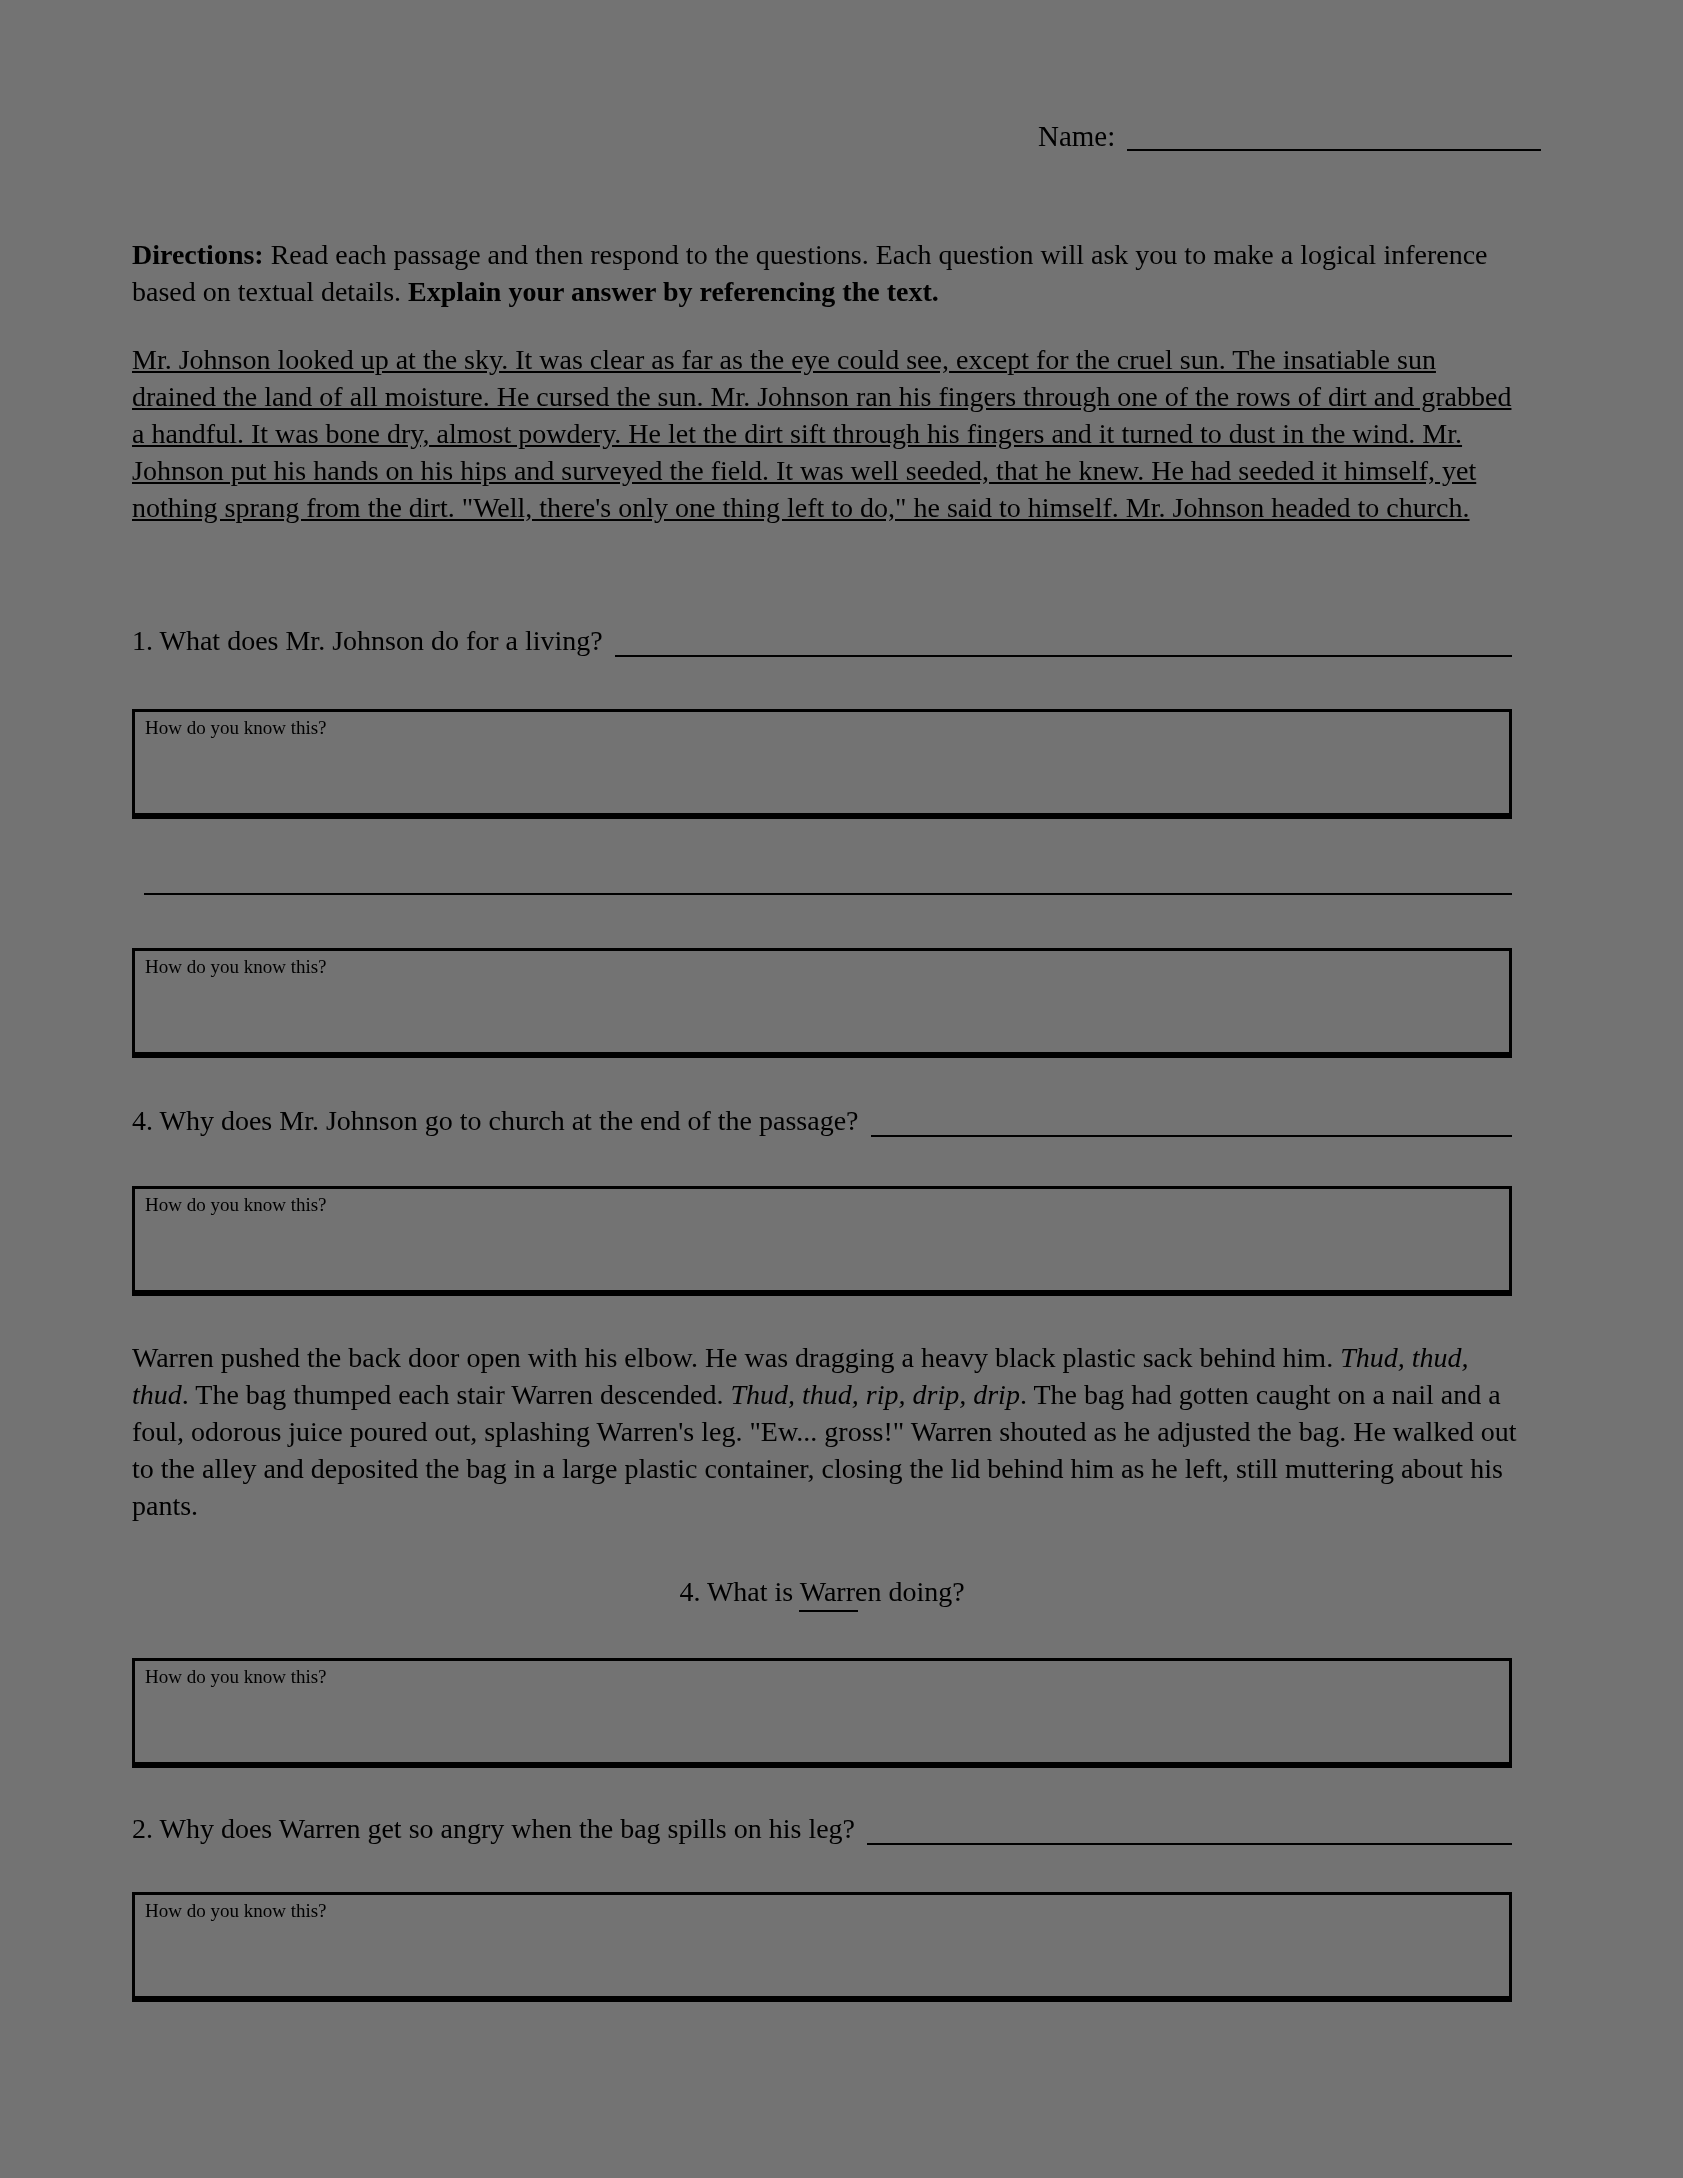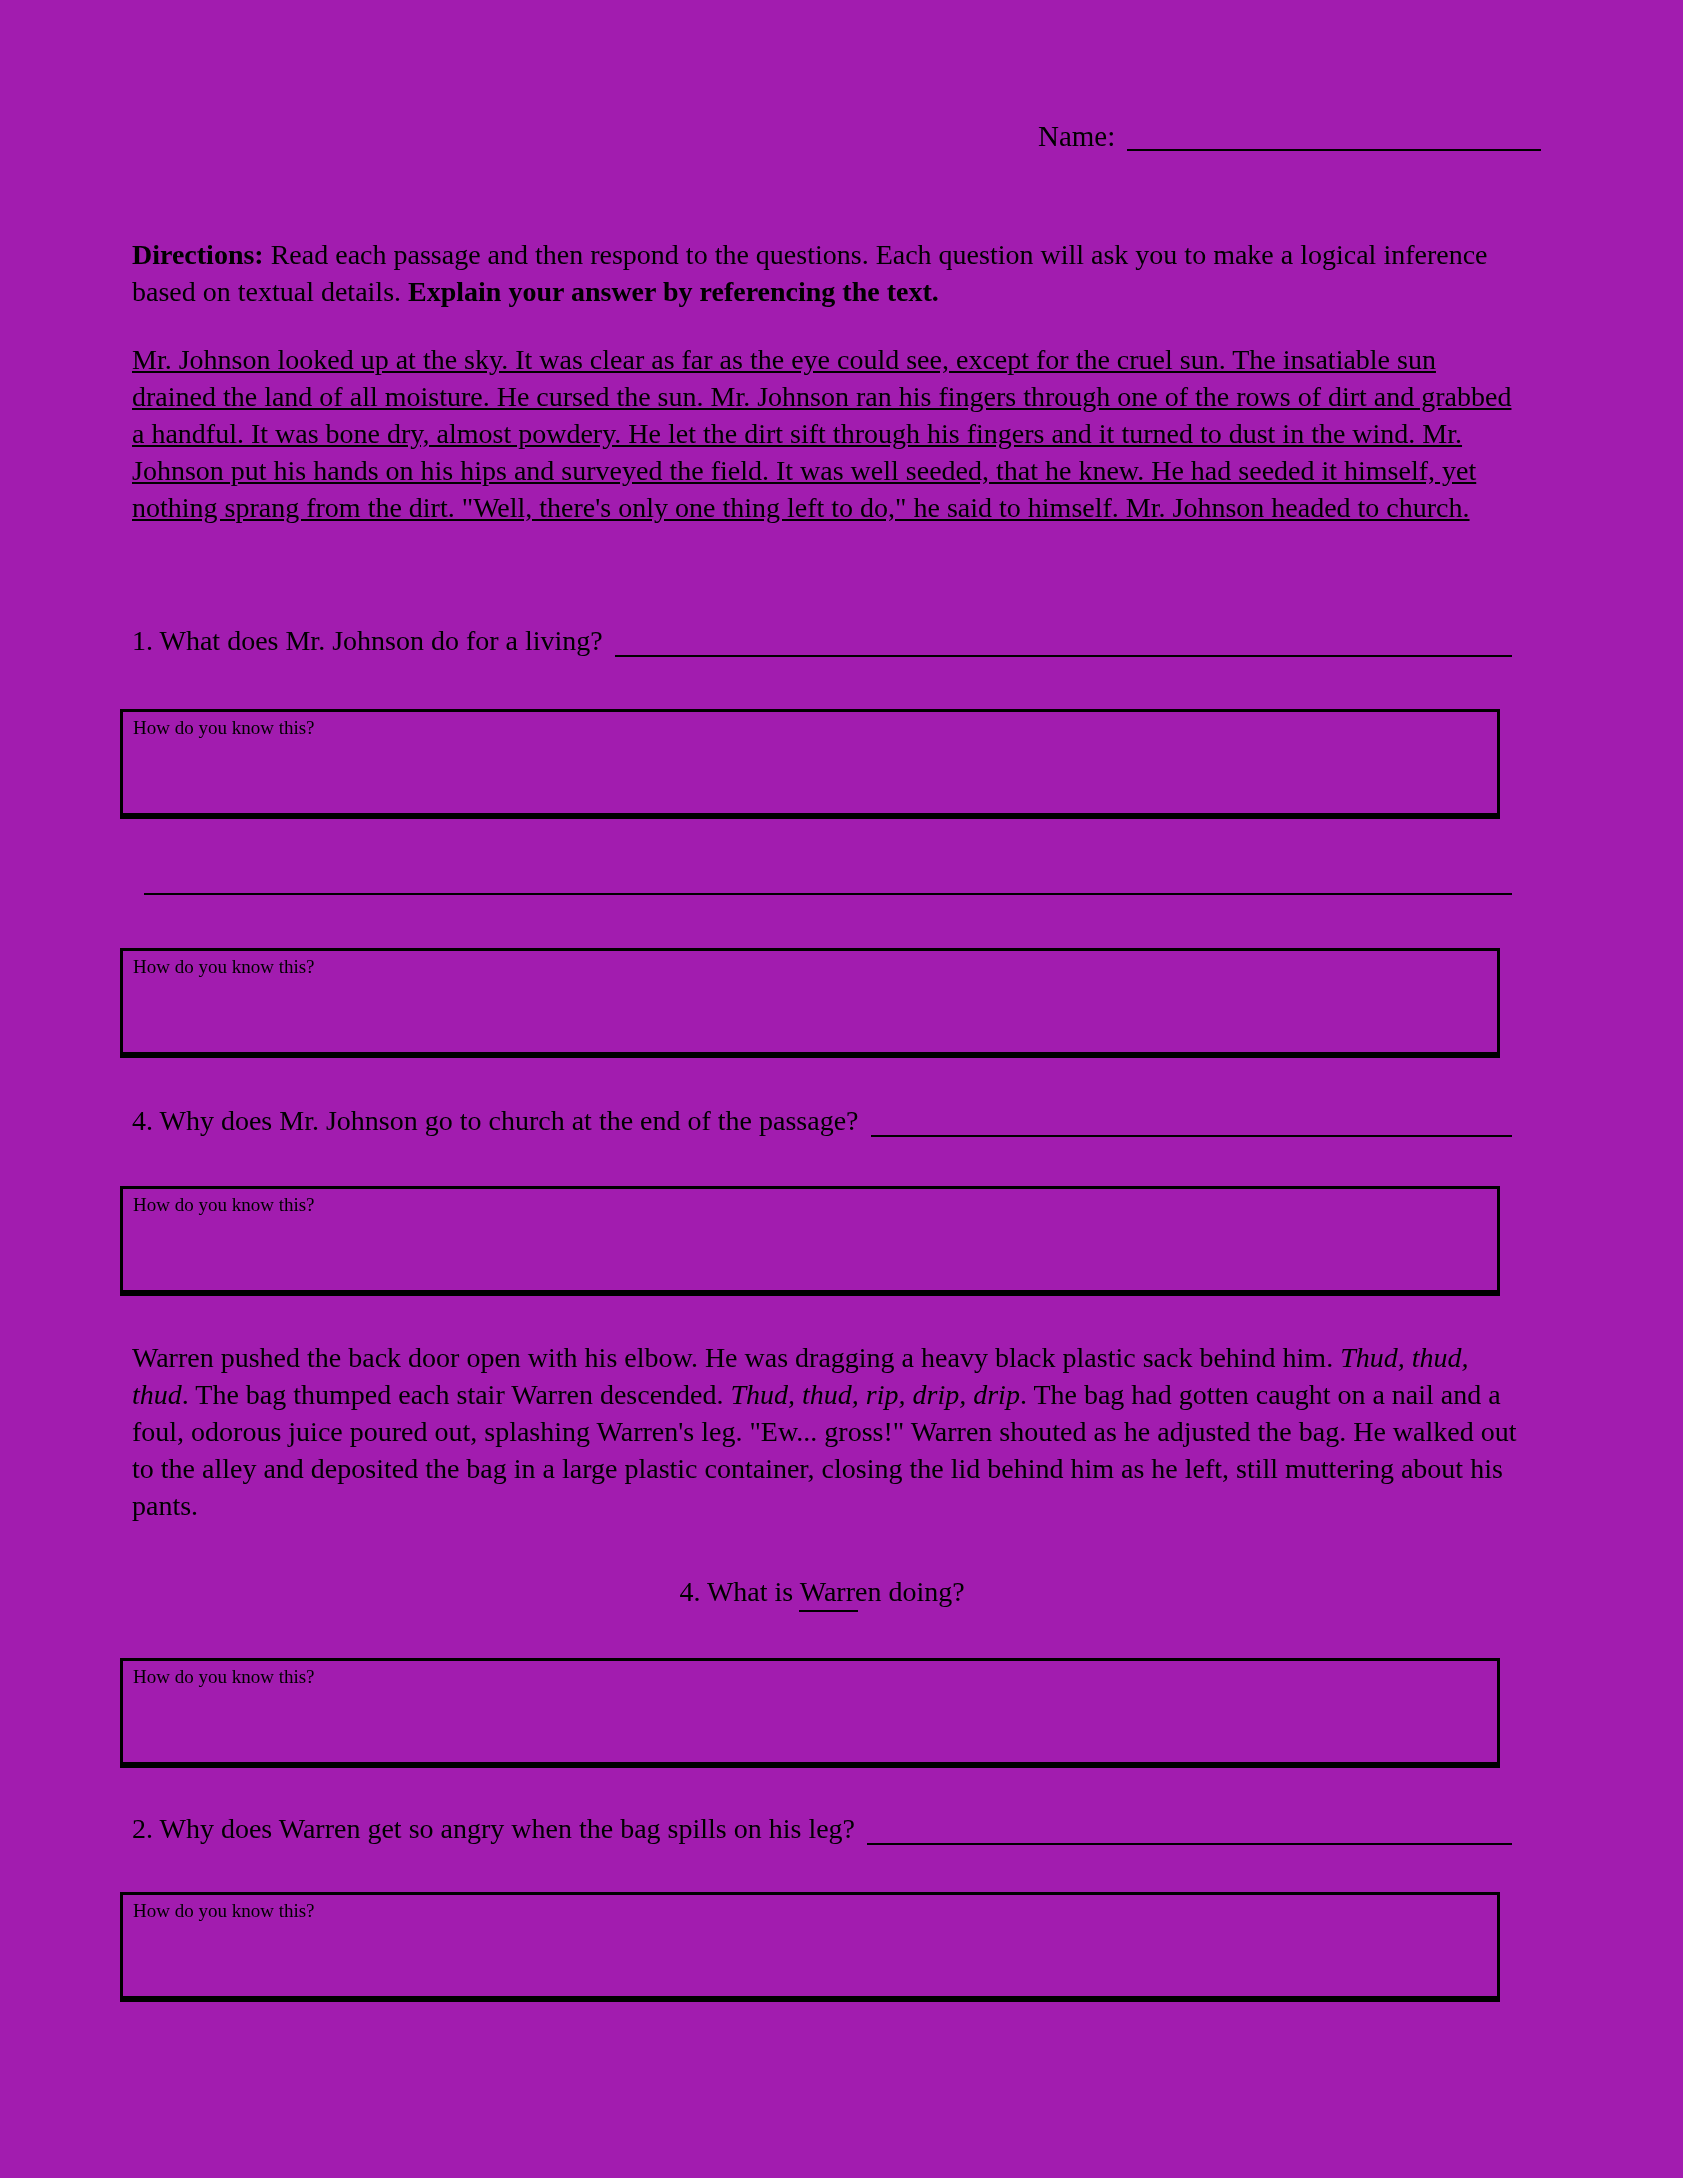--- a/index.html
+++ b/index.html
@@ -1,19 +1,19 @@
 <!DOCTYPE html>
 <html><head>
 <meta charset="utf-8">
 <style>
   html,body { margin:0; padding:0; background:#ffffff; }
   .page {
     position:relative;
     width:1683px; height:2178px;
-    background:#a21caf;
+    background:#737373;
     color:#000000;
     font-family:"Liberation Serif", serif;
     overflow:hidden;
   }
   .name-row {
     position:absolute; left:1038px; top:117px; width:503px;
     display:flex; align-items:flex-start;
     font-size:29px; line-height:38px;
   }
   .name-line {
@@ -42,21 +42,21 @@
     flex:1; height:30px;
     border-bottom:2px solid #000;
     margin-left:12px; min-width:59px;
   }
   .q1 { top:622px; }
   .q2 { top:863px; }
   .q3 { top:1102px; }
   .q4 { top:1573px;flex-direction:column; }
   .q5 { top:1810px; }
   .answer-box {
-    position:absolute; left:120px; width:1354px; height:91px;
+    position:absolute; left:132px; width:1354px; height:91px;
     border:3px solid #000;
     border-bottom-width:6px;
     padding:4px 10px 6px 10px;
     font-size:19px; line-height:24px;
   }
   .b1 { top:709px; }
   .b2 { top:948px; }
   .b3 { top:1186px; }
   .b4 { top:1658px; }
   .b5 { top:1892px; }

